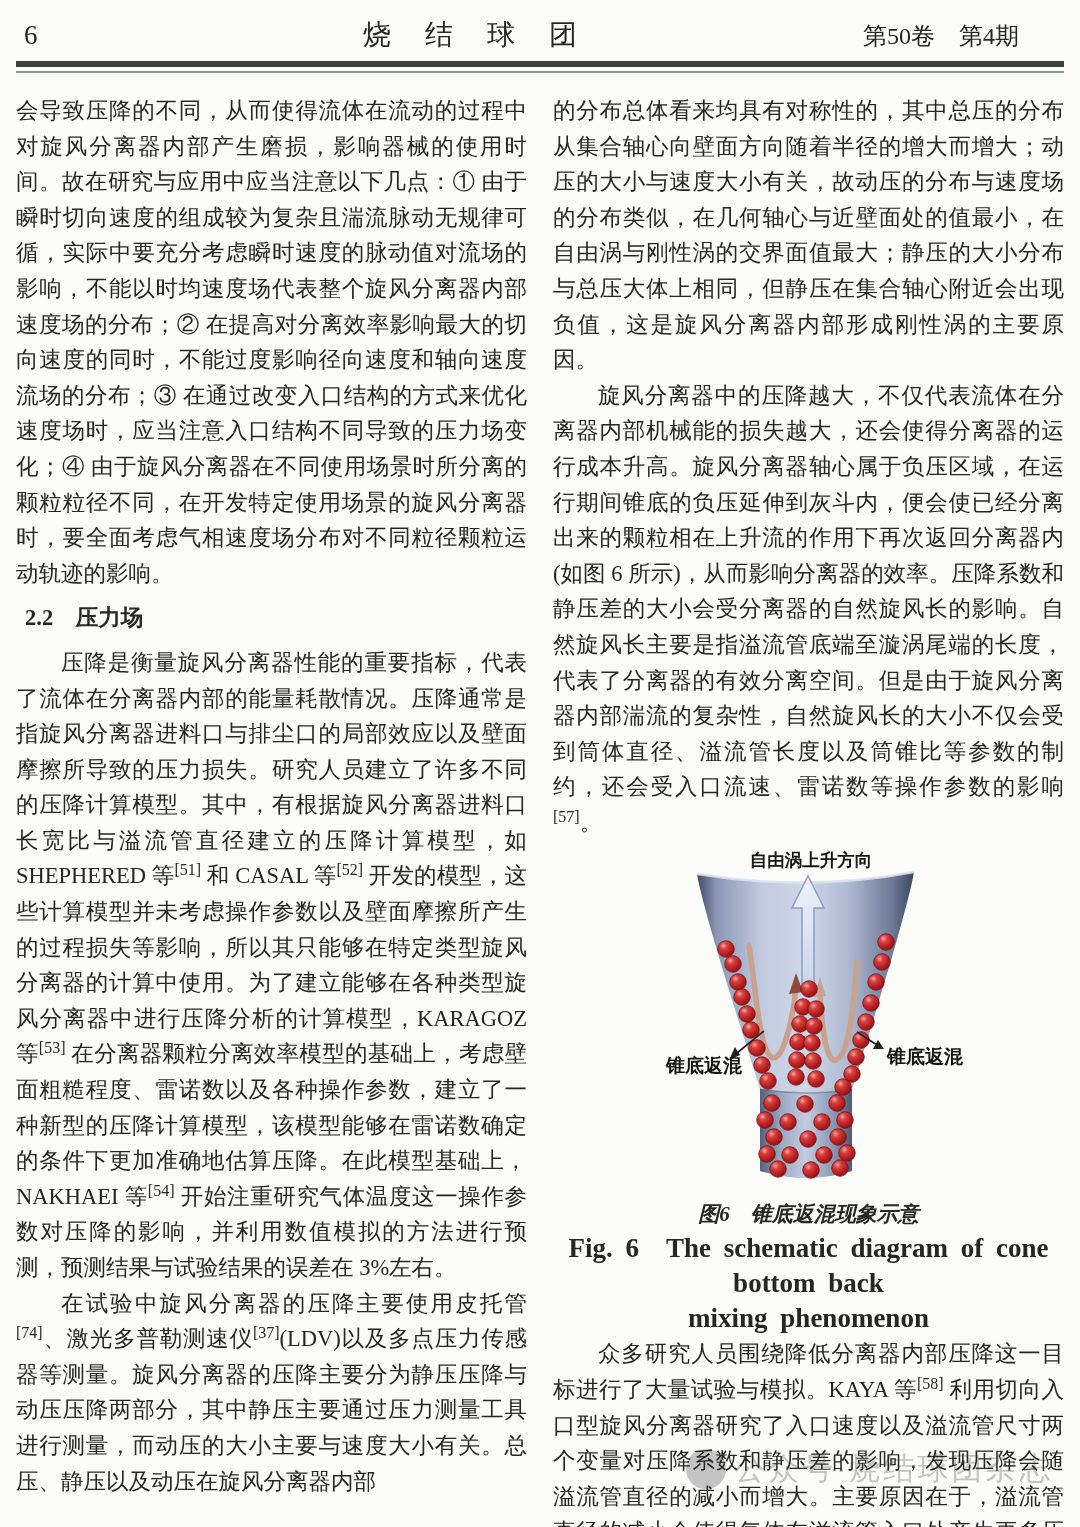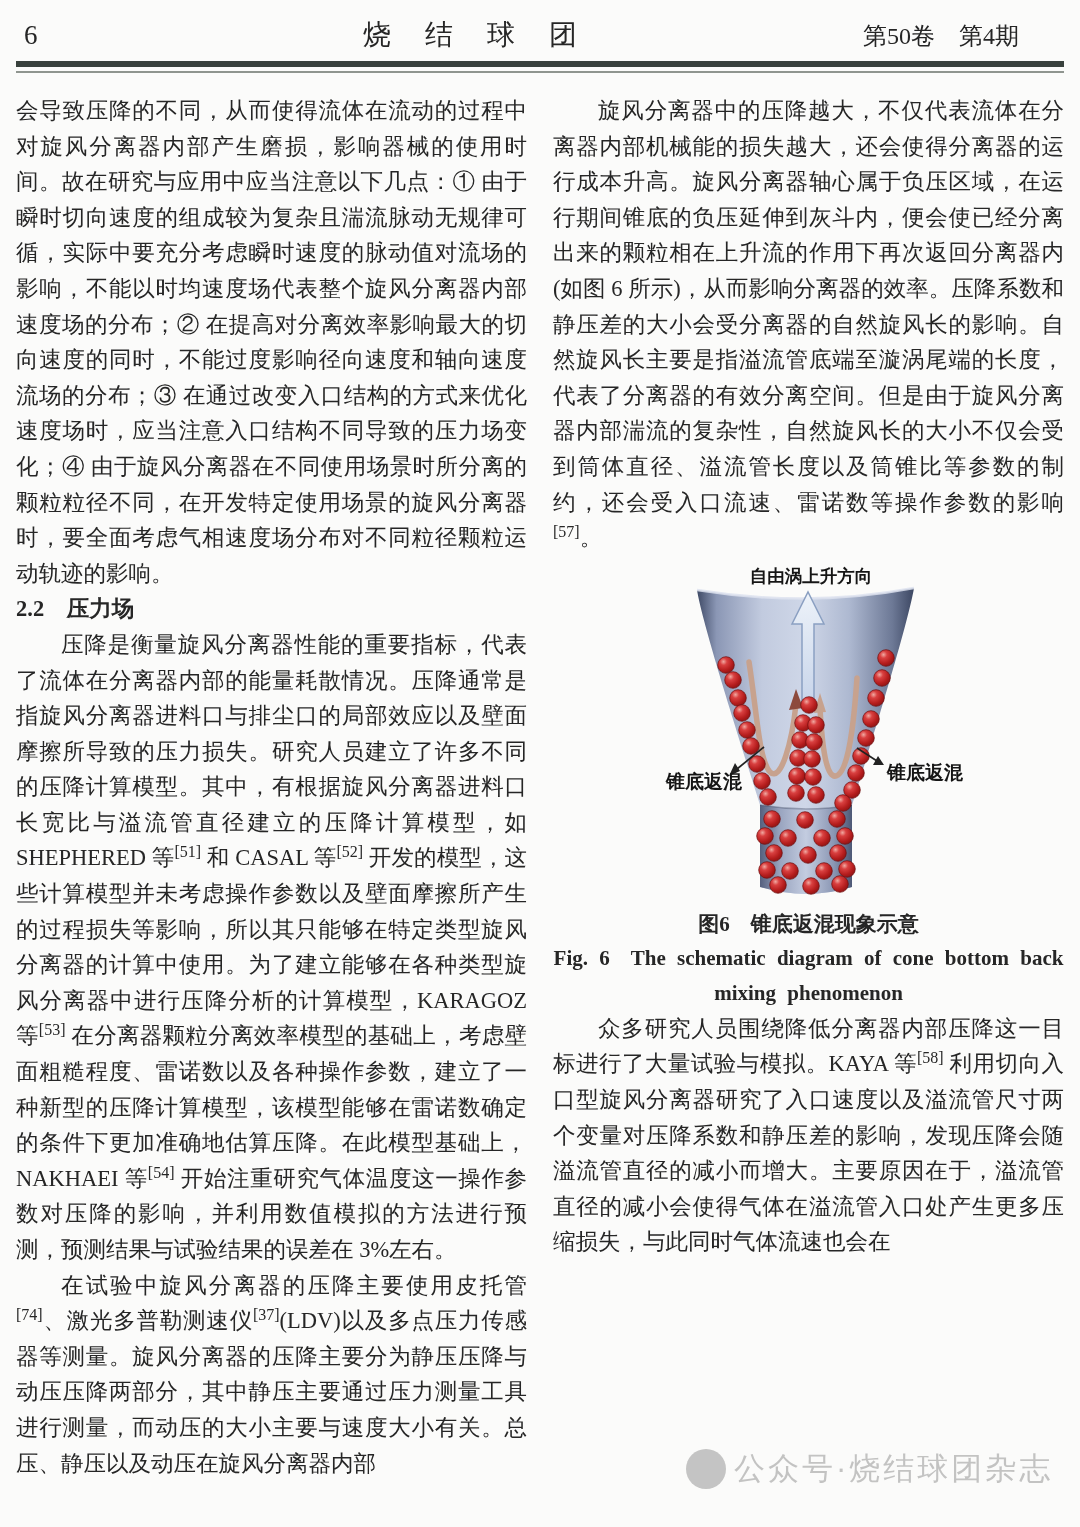--- a/index.html
+++ b/index.html
@@ -14,27 +14,27 @@
   .hdr-page{width:90px;font-size:27px;}
   .hdr-title{flex:1;text-align:center;font-size:28px;letter-spacing:34px;text-indent:34px;white-space:nowrap;}
   .hdr-issue{width:230px;text-align:center;font-size:24px;white-space:nowrap;}
   .rule-thick{border-top:6px solid #39413d;margin-top:7px;}
   .rule-thin{border-top:2px solid #8f958f;margin-top:4px;}
   
   .columns{display:flex;gap:26px;margin-top:20px;}
   .col{flex:1;font-size:22.5px;line-height:35.6px;text-align:justify;}
   p.para{margin:0;}
   p.para.indent{text-indent:2em;}
-  .sec-heading{margin:0;font-size:22.5px;line-height:35.6px;font-weight:bold;}
+  .sec-heading{margin:9px;font-size:22.5px;line-height:35.6px;font-weight:bold;}
   sup{font-size:16px;vertical-align:super;line-height:0;letter-spacing:0;}
   
   .figure-block{margin-top:6px;}
   .fig-svg{display:block;margin-left:56px;}
-  .caption-zh{text-align:center;font-weight:bold;font-size:21px;line-height:34px;}
-  .caption-en{text-align:center;font-weight:bold;font-size:21px;line-height:35px;word-spacing:6px;}
+  .caption-zh{text-align:center;font-weight:bold;font-size:21px;line-height:34px;margin-top:6px;font-style:italic;}
+  .caption-en{text-align:center;font-weight:bold;font-size:27px;line-height:35px;word-spacing:6px;}
   
   .watermark{position:absolute;left:686px;top:1448px;z-index:0;display:flex;align-items:center;gap:8px;pointer-events:none;}
   .wm-circle{width:40px;height:40px;border-radius:50%;background:#8e8e8e;opacity:.5;}
   .wm-text{font-family:"Liberation Sans","DejaVu Sans",sans-serif;font-size:31px;letter-spacing:3px;color:#969696;opacity:.55;white-space:nowrap;}
   .fig-label{font-family:"Liberation Sans","DejaVu Sans",sans-serif;font-weight:bold;fill:#151515;}
 </style>
 </head>
 <body>
 
 <div class="page">
@@ -50,20 +50,21 @@
   <div class="columns">
     <div class="col" id="col-left">
         <p class="para">会导致压降的不同，从而使得流体在流动的过程中对旋风分离器内部产生磨损，影响器械的使用时间。故在研究与应用中应当注意以下几点：① 由于瞬时切向速度的组成较为复杂且湍流脉动无规律可循，实际中要充分考虑瞬时速度的脉动值对流场的影响，不能以时均速度场代表整个旋风分离器内部速度场的分布；② 在提高对分离效率影响最大的切向速度的同时，不能过度影响径向速度和轴向速度流场的分布；③ 在通过改变入口结构的方式来优化速度场时，应当注意入口结构不同导致的压力场变化；④ 由于旋风分离器在不同使用场景时所分离的颗粒粒径不同，在开发特定使用场景的旋风分离器时，要全面考虑气相速度场分布对不同粒径颗粒运动轨迹的影响。</p>
         <h3 class="sec-heading">2.2　压力场</h3>
         <p class="para indent">压降是衡量旋风分离器性能的重要指标，代表了流体在分离器内部的能量耗散情况。压降通常是指旋风分离器进料口与排尘口的局部效应以及壁面摩擦所导致的压力损失。研究人员建立了许多不同的压降计算模型。其中，有根据旋风分离器进料口长宽比与溢流管直径建立的压降计算模型，如 SHEPHERED 等<sup>[51]</sup> 和 CASAL 等<sup>[52]</sup> 开发的模型，这些计算模型并未考虑操作参数以及壁面摩擦所产生的过程损失等影响，所以其只能够在特定类型旋风分离器的计算中使用。为了建立能够在各种类型旋风分离器中进行压降分析的计算模型，KARAGOZ 等<sup>[53]</sup> 在分离器颗粒分离效率模型的基础上，考虑壁面粗糙程度、雷诺数以及各种操作参数，建立了一种新型的压降计算模型，该模型能够在雷诺数确定的条件下更加准确地估算压降。在此模型基础上，NAKHAEI 等<sup>[54]</sup> 开始注重研究气体温度这一操作参数对压降的影响，并利用数值模拟的方法进行预测，预测结果与试验结果的误差在 3%左右。</p>
         <p class="para indent">在试验中旋风分离器的压降主要使用皮托管<sup>[74]</sup>、激光多普勒测速仪<sup>[37]</sup>(LDV)以及多点压力传感器等测量。旋风分离器的压降主要分为静压压降与动压压降两部分，其中静压主要通过压力测量工具进行测量，而动压的大小主要与速度大小有关。总压、静压以及动压在旋风分离器内部</p>
       </div>
 
     <div class="col" id="col-right">
       <div id="rc-before">
+          <p class="para">的分布总体看来均具有对称性的，其中总压的分布从集合轴心向壁面方向随着半径的增大而增大；动压的大小与速度大小有关，故动压的分布与速度场的分布类似，在几何轴心与近壁面处的值最小，在自由涡与刚性涡的交界面值最大；静压的大小分布与总压大体上相同，但静压在集合轴心附近会出现负值，这是旋风分离器内部形成刚性涡的主要原因。</p>
           <p class="para indent">旋风分离器中的压降越大，不仅代表流体在分离器内部机械能的损失越大，还会使得分离器的运行成本升高。旋风分离器轴心属于负压区域，在运行期间锥底的负压延伸到灰斗内，便会使已经分离出来的颗粒相在上升流的作用下再次返回分离器内(如图 6 所示)，从而影响分离器的效率。压降系数和静压差的大小会受分离器的自然旋风长的影响。自然旋风长主要是指溢流管底端至漩涡尾端的长度，代表了分离器的有效分离空间。但是由于旋风分离器内部湍流的复杂性，自然旋风长的大小不仅会受到筒体直径、溢流管长度以及筒锥比等参数的制约，还会受入口流速、雷诺数等操作参数的影响<sup>[57]</sup>。</p>
         </div>
 
       <div class="figure-block">
         <svg class="fig-svg" width="450" height="345" viewBox="0 0 450 345">
           <defs>
             <linearGradient id="coneGrad" x1="0" y1="0" x2="1" y2="0">
               <stop offset="0" stop-color="#3f4a66"></stop>
               <stop offset="0.09" stop-color="#8b97b5"></stop>
               <stop offset="0.3" stop-color="#c2cbdf"></stop>

